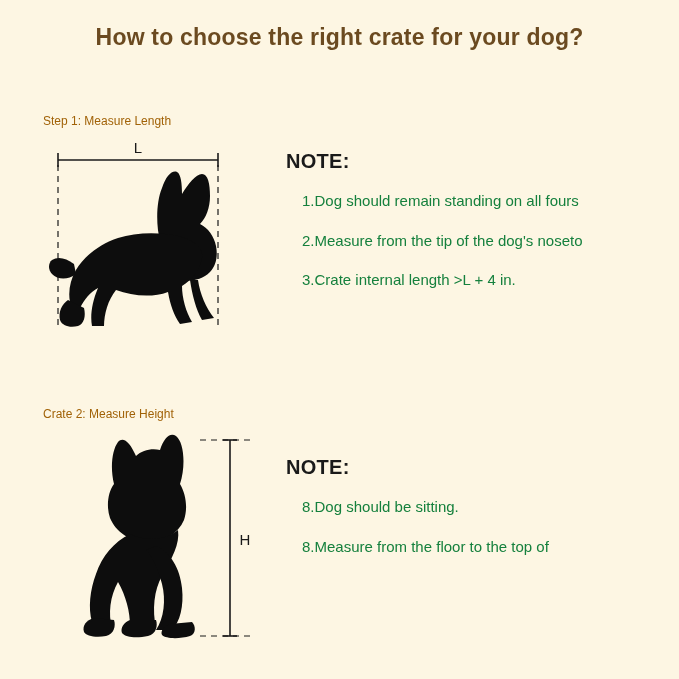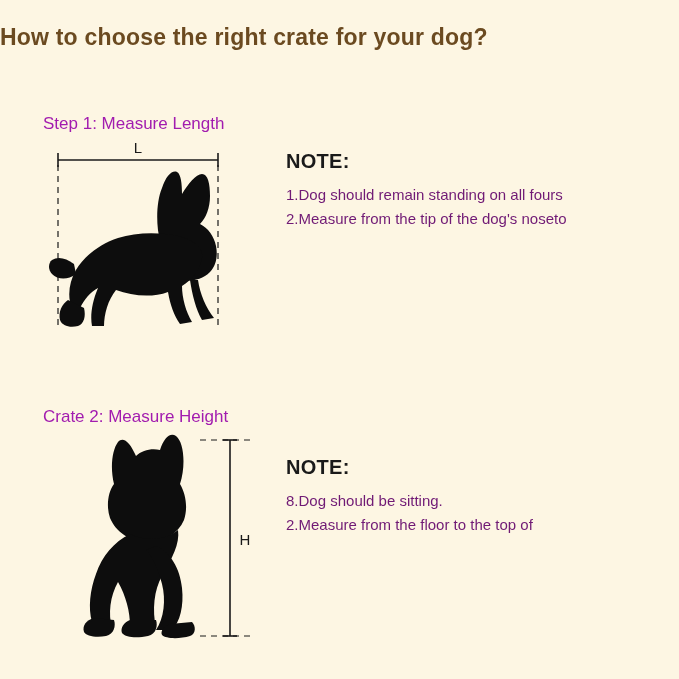--- a/index.html
+++ b/index.html
@@ -19,31 +19,32 @@
     width: 679px;
     height: 679px;
     background: #fdf6e3;
     box-sizing: border-box;
   }
   .title {
     position: absolute;
     left: 0;
     top: 24px;
     width: 679px;
+    text-align: center;
     font-size: 23px;
     font-weight: bold;
     color: #6b4a20;
     letter-spacing: 0.2px;
   }
 
   
   .step-label {
     position: absolute;
-    font-size: 17px;
-    color: #a21caf;
+    font-size: 12px;
+    color: #a16207;
     white-space: nowrap;
   }
   #step1-label { left: 43px; top: 114px; }
   #step2-label { left: 43px; top: 407px; }
 
   
   .note {
     position: absolute;
     width: 372px;
   }
@@ -52,22 +53,22 @@
   .note-title {
     font-size: 20px;
     font-weight: bold;
     color: #1a1a1a;
     margin: 0 0 10px 0;
     letter-spacing: 0.3px;
   }
   .note-line {
     font-size: 15px;
     line-height: 1.58;
-    color: #701a75;
-    margin: 0;
+    color: #15803d;
+    margin: 16px;
   }
 
   
   .illus {
     position: absolute;
   }
   #illus1 { left: 40px; top: 140px; width: 230px; height: 200px; }
   #illus2 { left: 60px; top: 428px; width: 205px; height: 215px; }
 
   svg { display: block; overflow: visible; }
@@ -123,20 +124,21 @@
         <path d="M34,124 C26,118 18,116 12,120 C8,123 8,130 12,134
                  C18,140 28,140 36,134 Z"></path>
       </g>
     </svg>
   </div>
 
   <div class="note" id="note1">
     <p class="note-title">NOTE:</p>
     <p class="note-line">1.Dog should remain standing on all fours</p>
     <p class="note-line">2.Measure from the tip of the dog's noseto</p>
+    <p class="note-line">3.Crate internal length &gt;L + 4 in.</p>
   </div>
 
   <div class="step-label" id="step2-label">Crate 2: Measure Height</div>
 
   <div class="illus" id="illus2">
     <svg width="205" height="215" viewBox="0 0 205 215">
 
       <line x1="140" y1="12" x2="192" y2="12" stroke="#1a1a1a" stroke-width="1.2" stroke-dasharray="6,5"></line>
       <line x1="140" y1="208" x2="192" y2="208" stroke="#1a1a1a" stroke-width="1.2" stroke-dasharray="6,5"></line>
 
@@ -175,16 +177,16 @@
 
         <path d="M110,196 C104,198 100,203 102,207 C106,211 120,211 130,208
                  C136,206 136,198 132,194 Z"></path>
       </g>
     </svg>
   </div>
 
   <div class="note" id="note2">
     <p class="note-title">NOTE:</p>
     <p class="note-line">8.Dog should be sitting.</p>
-    <p class="note-line">2.Measure from the floor to the top of</p>
+    <p class="note-line">8.Measure from the floor to the top of</p>
   </div>
 
 </div>
 
 </body></html>

